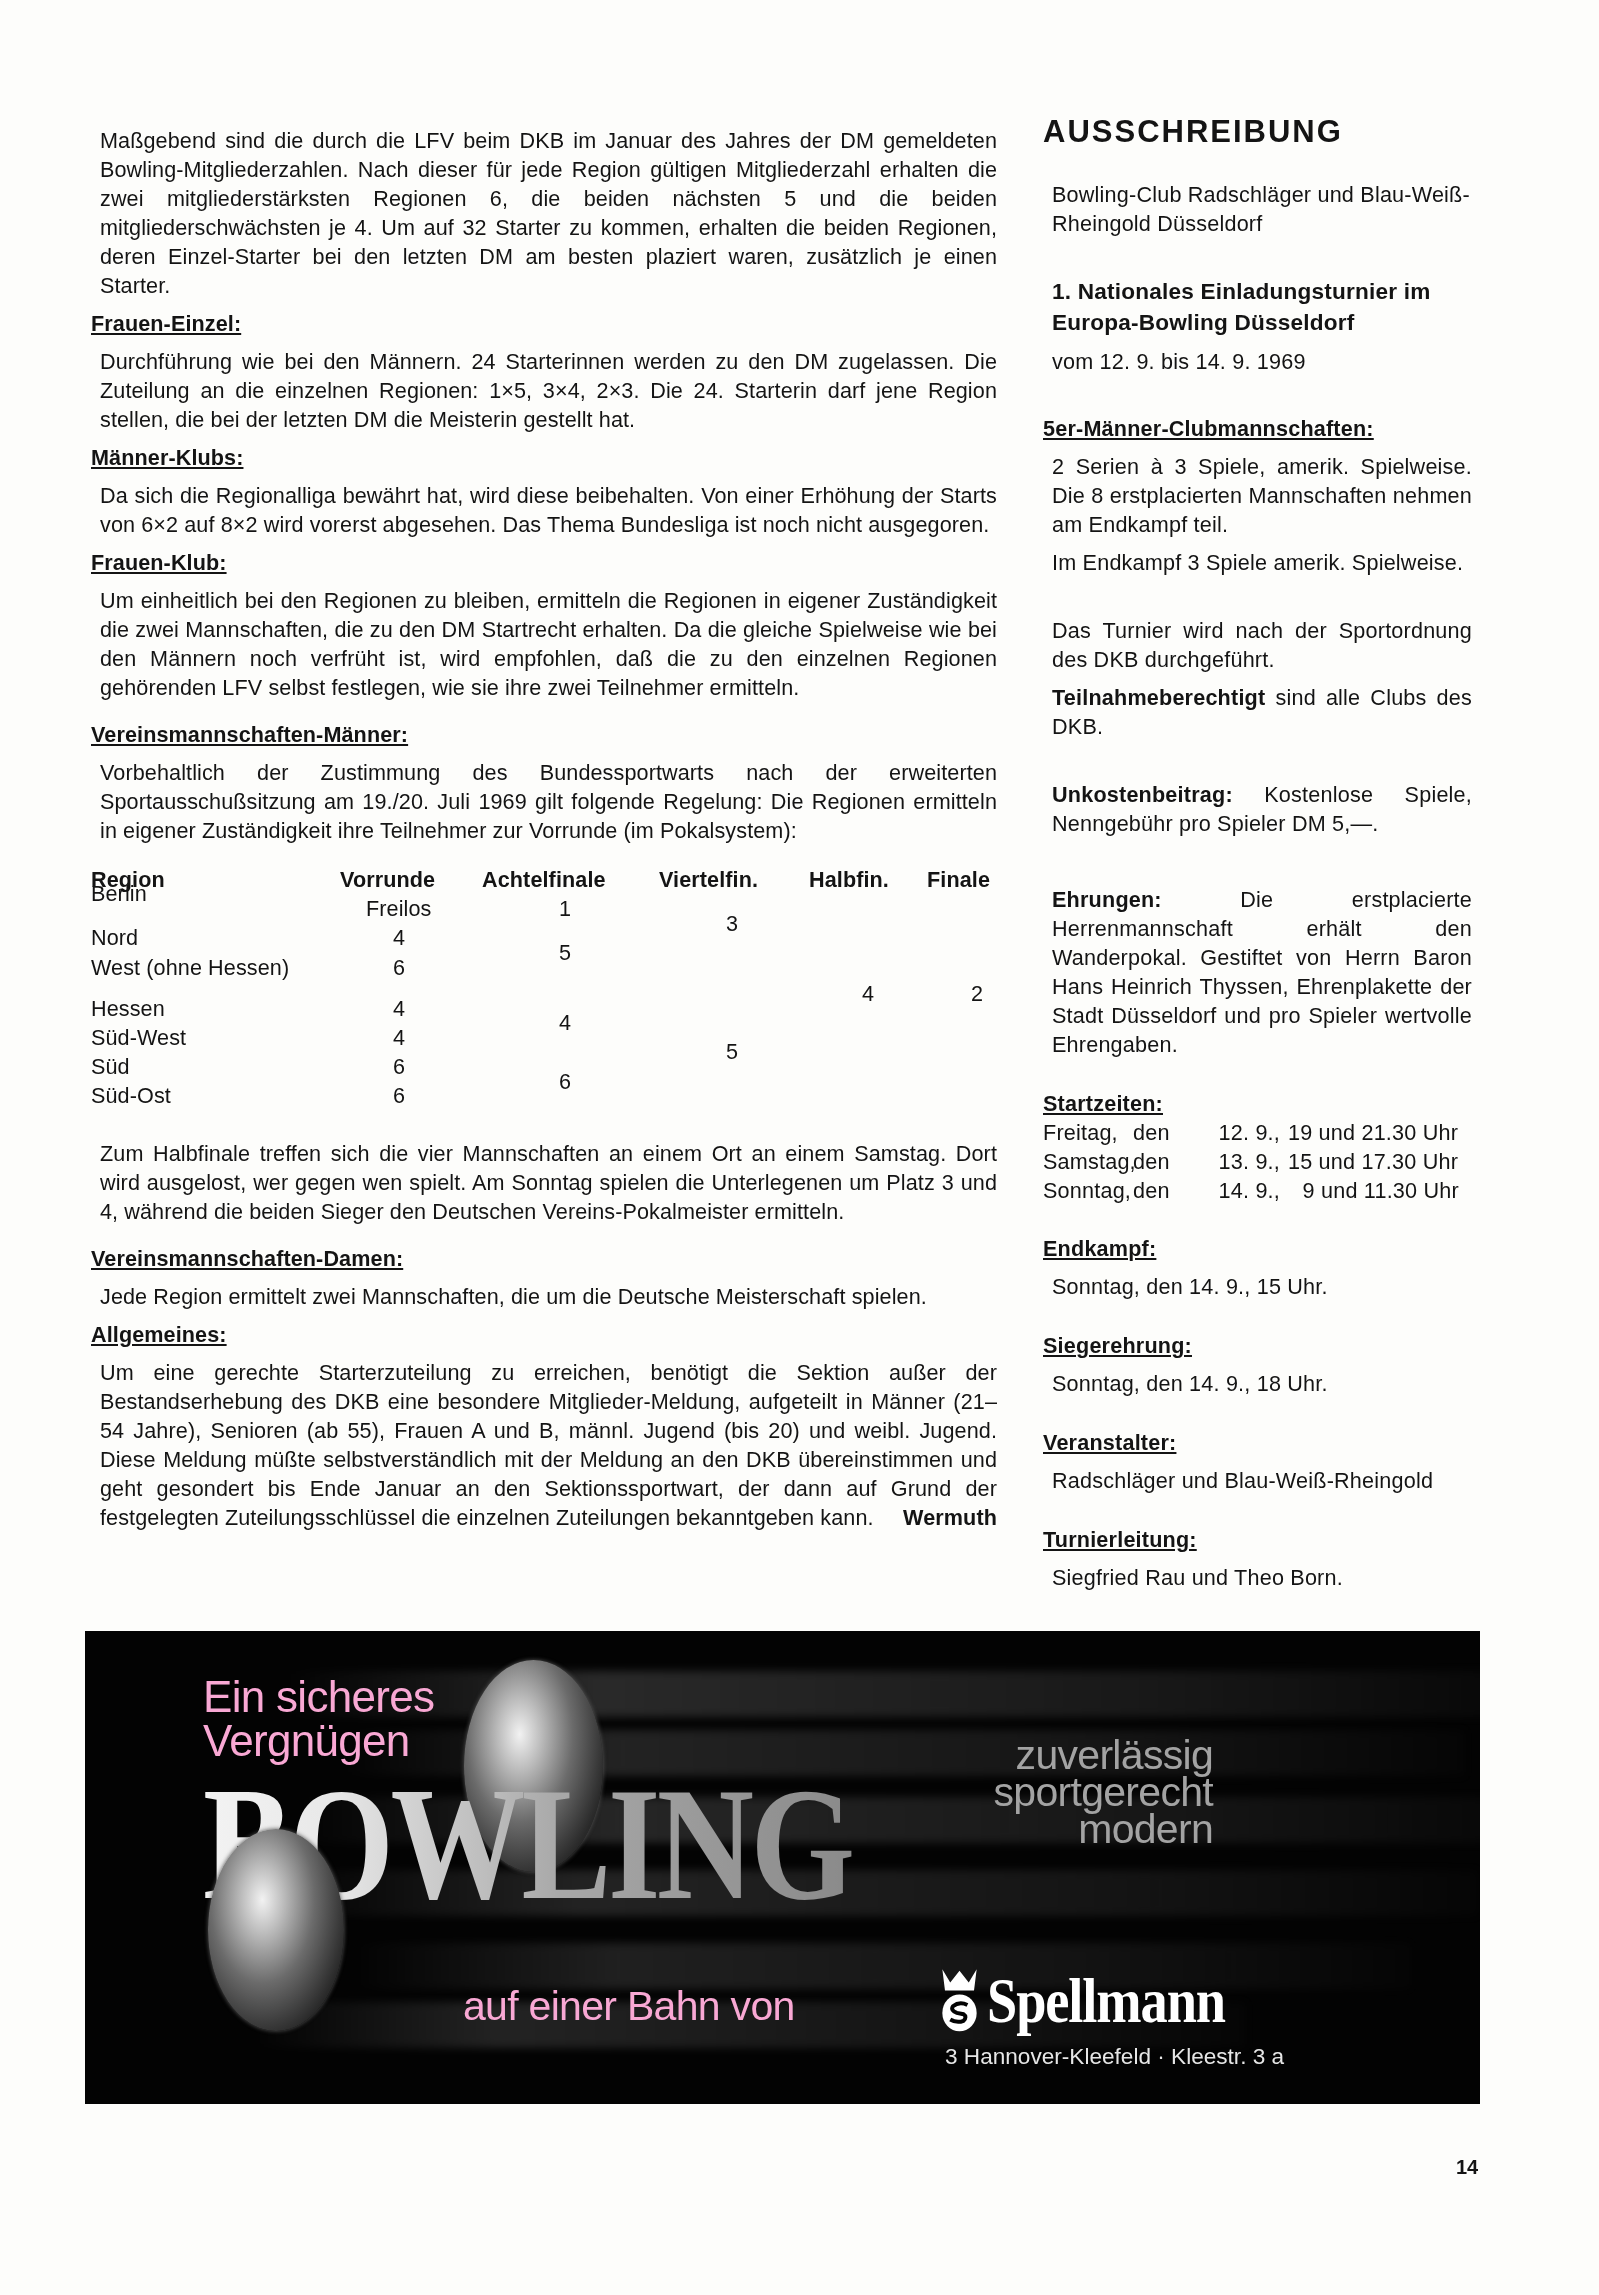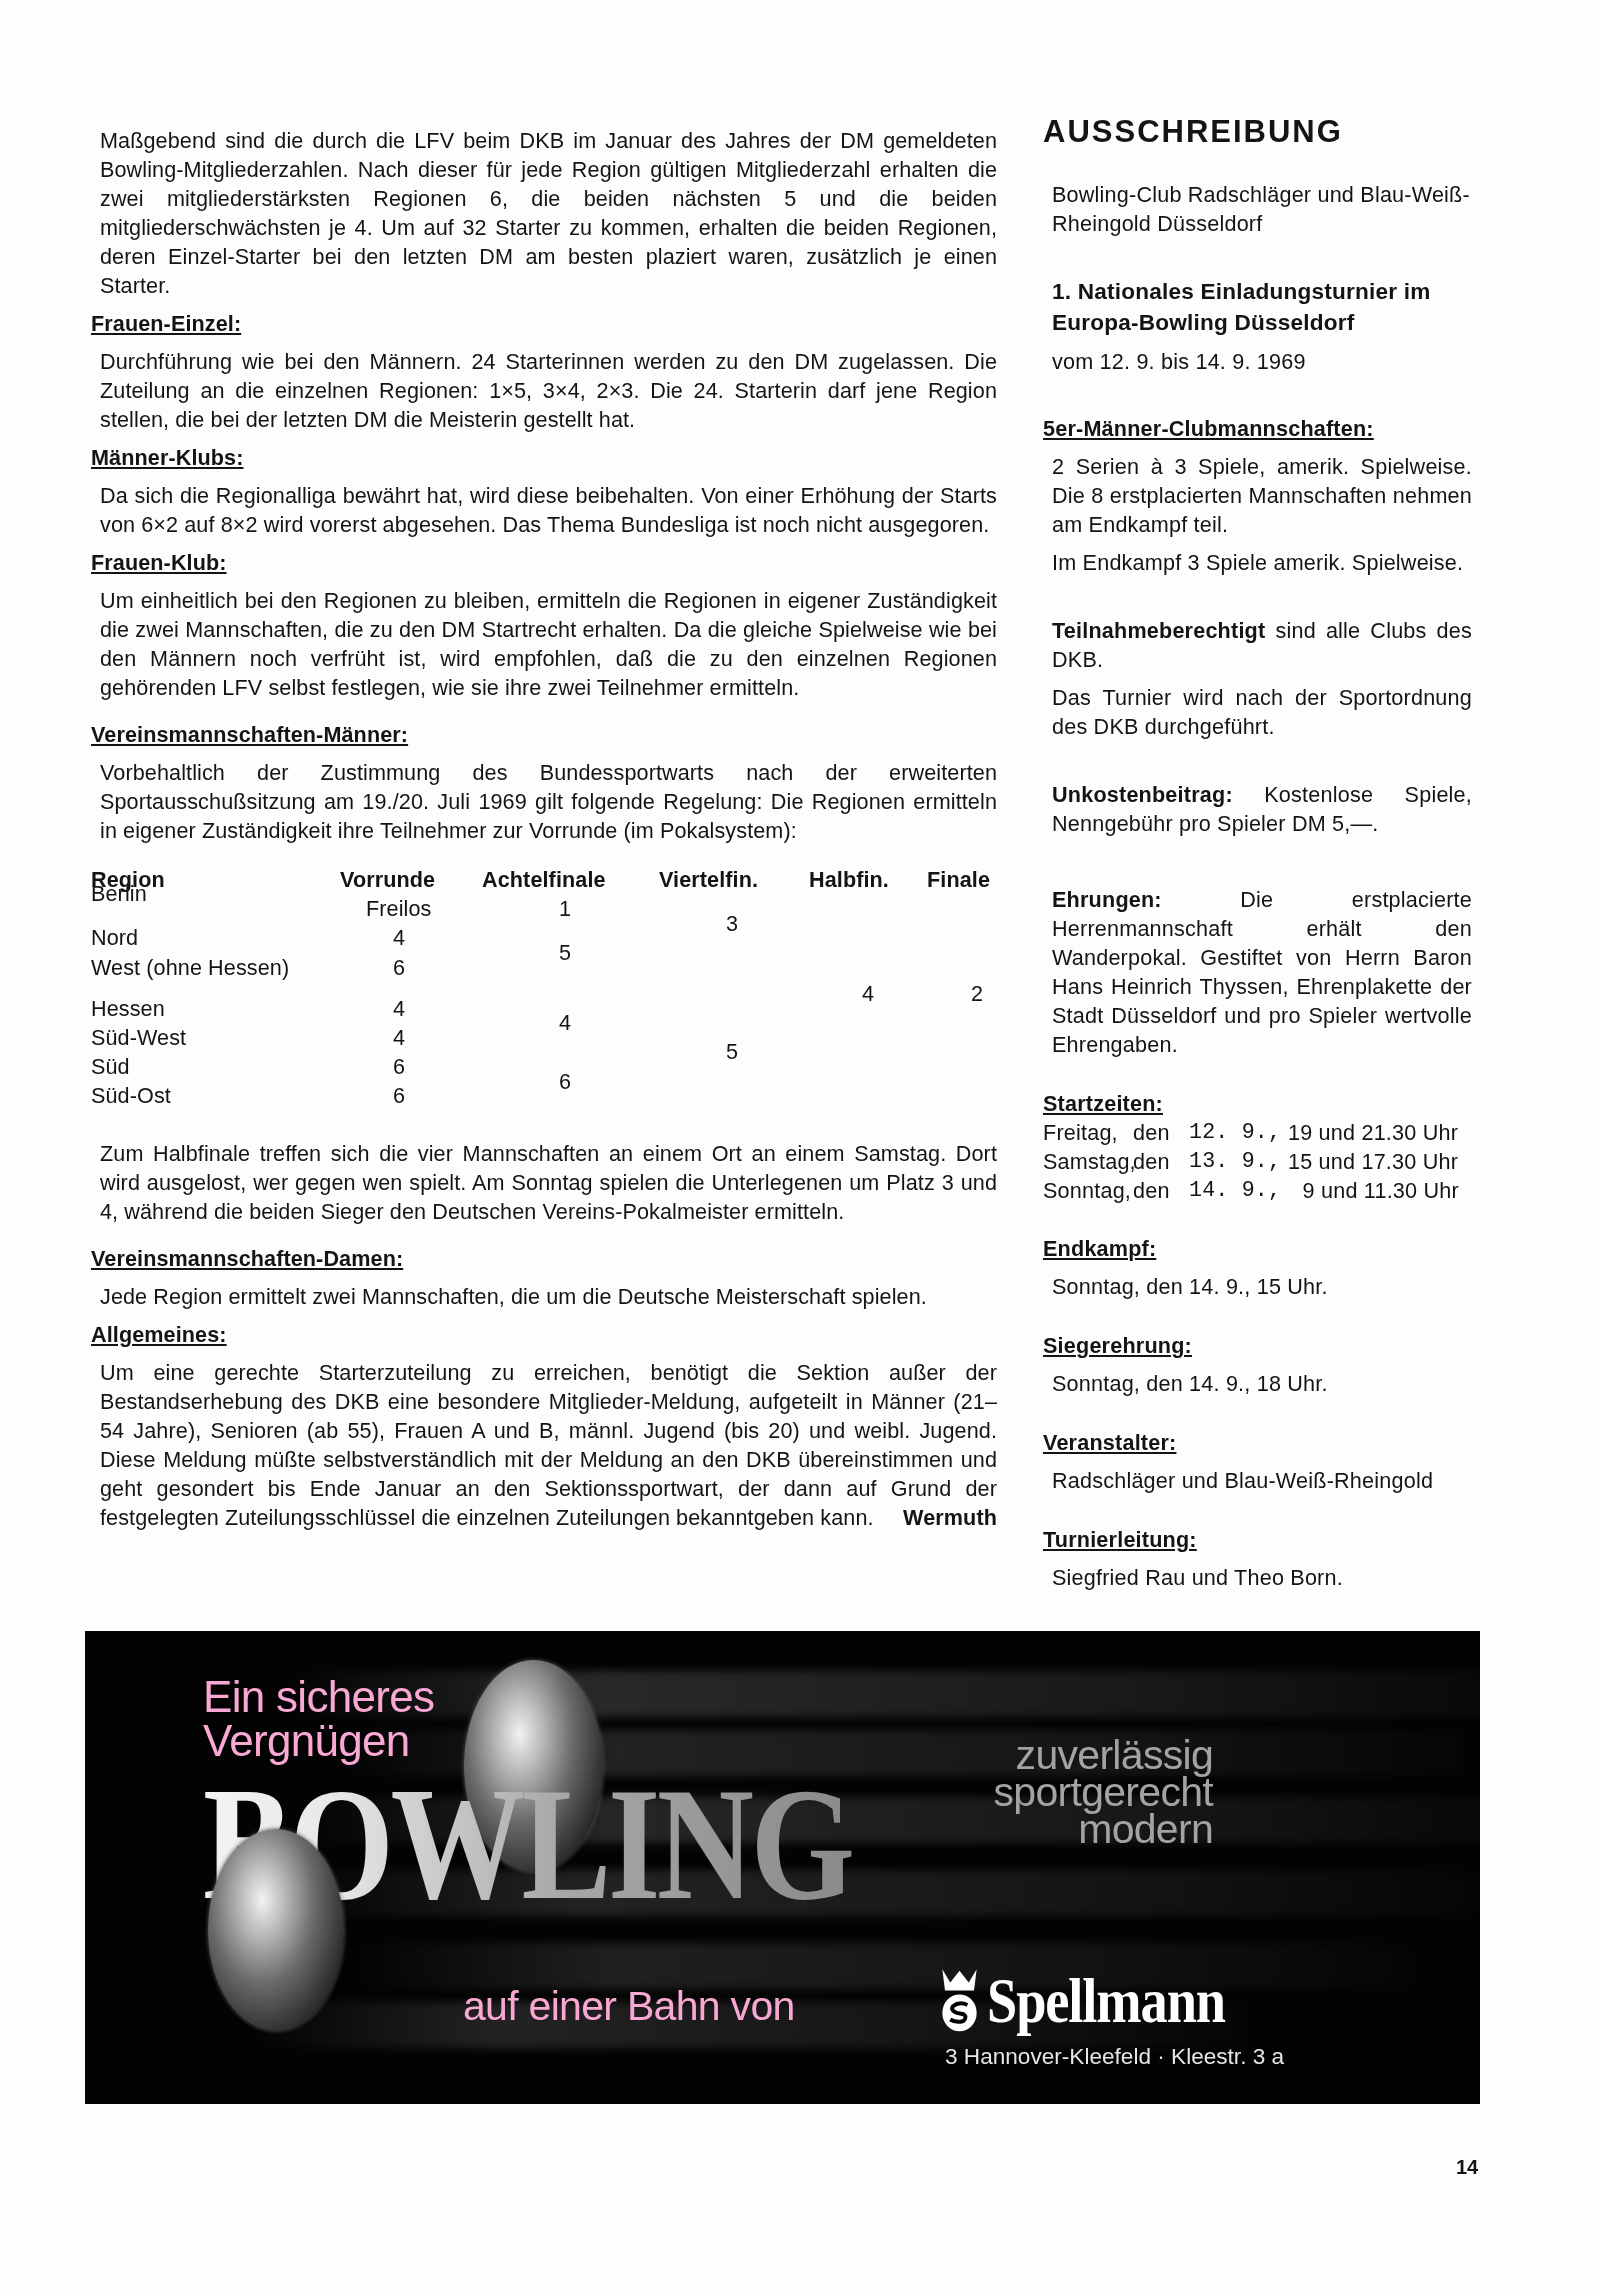--- a/index.html
+++ b/index.html
@@ -18,21 +18,21 @@
   .h { font-weight: bold; display: block; text-decoration: underline; }
   p { margin: 9px; }
   .gap-s { height: 9.3px; }
   .gap-m { height: 21px; }
   .gap-l { height: 29px; }
   .title { font-weight: bold; font-size: 31px; line-height: 37px; letter-spacing: 2px; margin-top: -4px; }
   .sub-bold { font-weight: bold; font-size: 22.6px; line-height: 30.5px; text-align: left; }
   .left-al { text-align: left; }
   .sig { font-weight: bold; float: right; }
   .row-times { display: grid; grid-template-columns: 90px 56px 99px 1fr; white-space: nowrap; }
-  .row-times span:nth-child(3){ text-align: right; padding-right: 8px; font-family: Liberation Mono, monospace; }
+  .row-times span:nth-child(3){ text-align: right; padding-right: 8px; }
 
   
   .table {
     position: relative; height: 265px; margin-top: 1.3px;
     font-size: 21.6px; line-height: 29px;
   }
   .table .cell { position: absolute; white-space: nowrap; }
   .table .th { font-weight: bold; }
 
   
@@ -139,22 +139,22 @@
   <div class="gap-m"></div>
   <p class="sub-bold">1. Nationales Einladungsturnier im Europa-Bowling Düsseldorf</p>
   <p class="left-al">vom 12. 9. bis 14. 9. 1969</p>
   <div class="gap-l"></div>
 
   <span class="h">5er-Männer-Clubmannschaften:</span>
   <p>2 Serien à 3 Spiele, amerik. Spielweise. Die 8 erstplacierten Mannschaften nehmen am Endkampf teil.</p>
   <p>Im Endkampf 3 Spiele amerik. Spielweise.</p>
   <div class="gap-m"></div>
 
+  <p>Das Turnier wird nach der Sportordnung des DKB durchgeführt.</p>
   <p><b>Teilnahmeberechtigt</b> <span>sind alle Clubs des DKB.</span></p>
-  <p>Das Turnier wird nach der Sportordnung des DKB durchgeführt.</p>
   <div class="gap-m"></div>
 
   <p><b>Unkostenbeitrag:</b> <span>Kostenlose Spiele, Nenngebühr pro Spieler DM 5,—.</span></p>
   <div class="gap-l"></div>
 
   <p><b>Ehrungen:</b> <span>Die erstplacierte Herrenmannschaft erhält den Wanderpokal. Gestiftet von Herrn Baron Hans Heinrich Thyssen, Ehrenplakette der Stadt Düsseldorf und pro Spieler wertvolle Ehrengaben.</span></p>
   <div class="gap-m"></div>
 
   <span class="h">Startzeiten:</span>
   <div>

